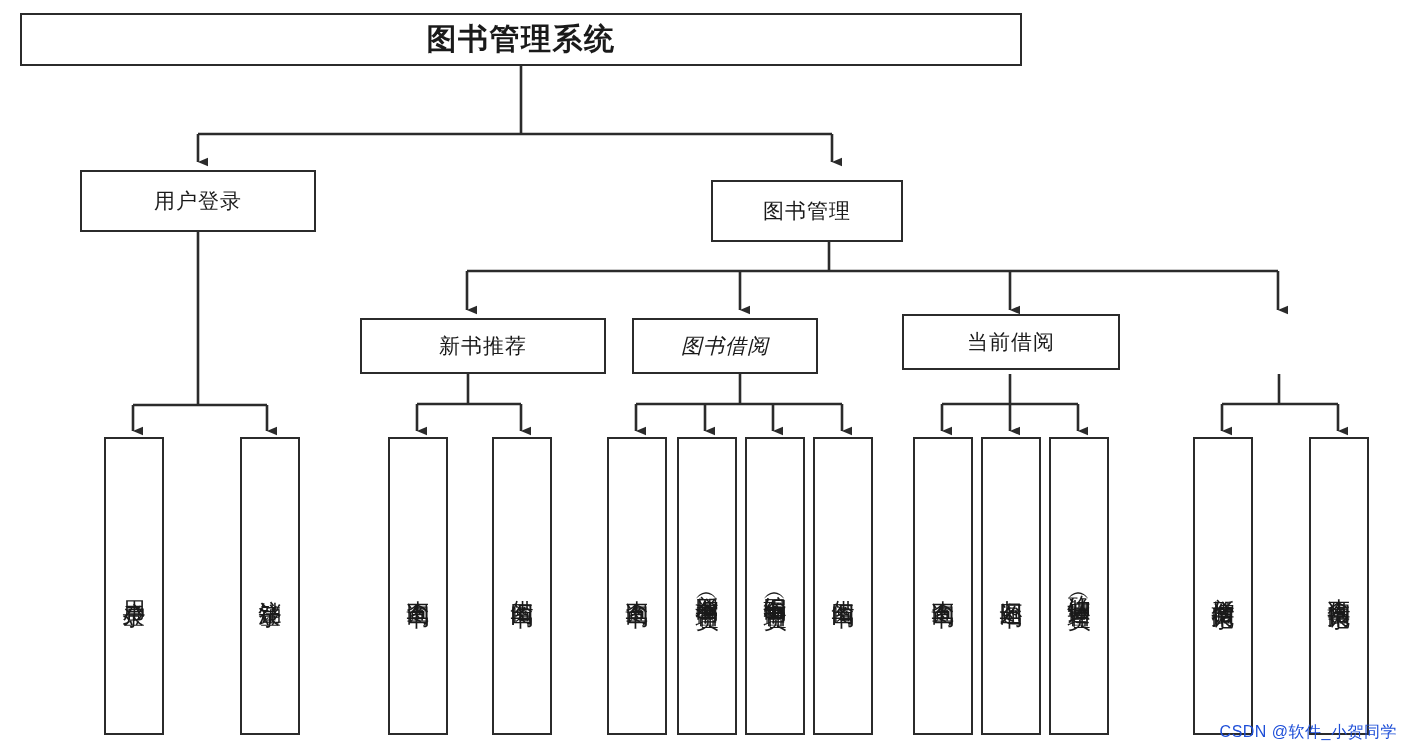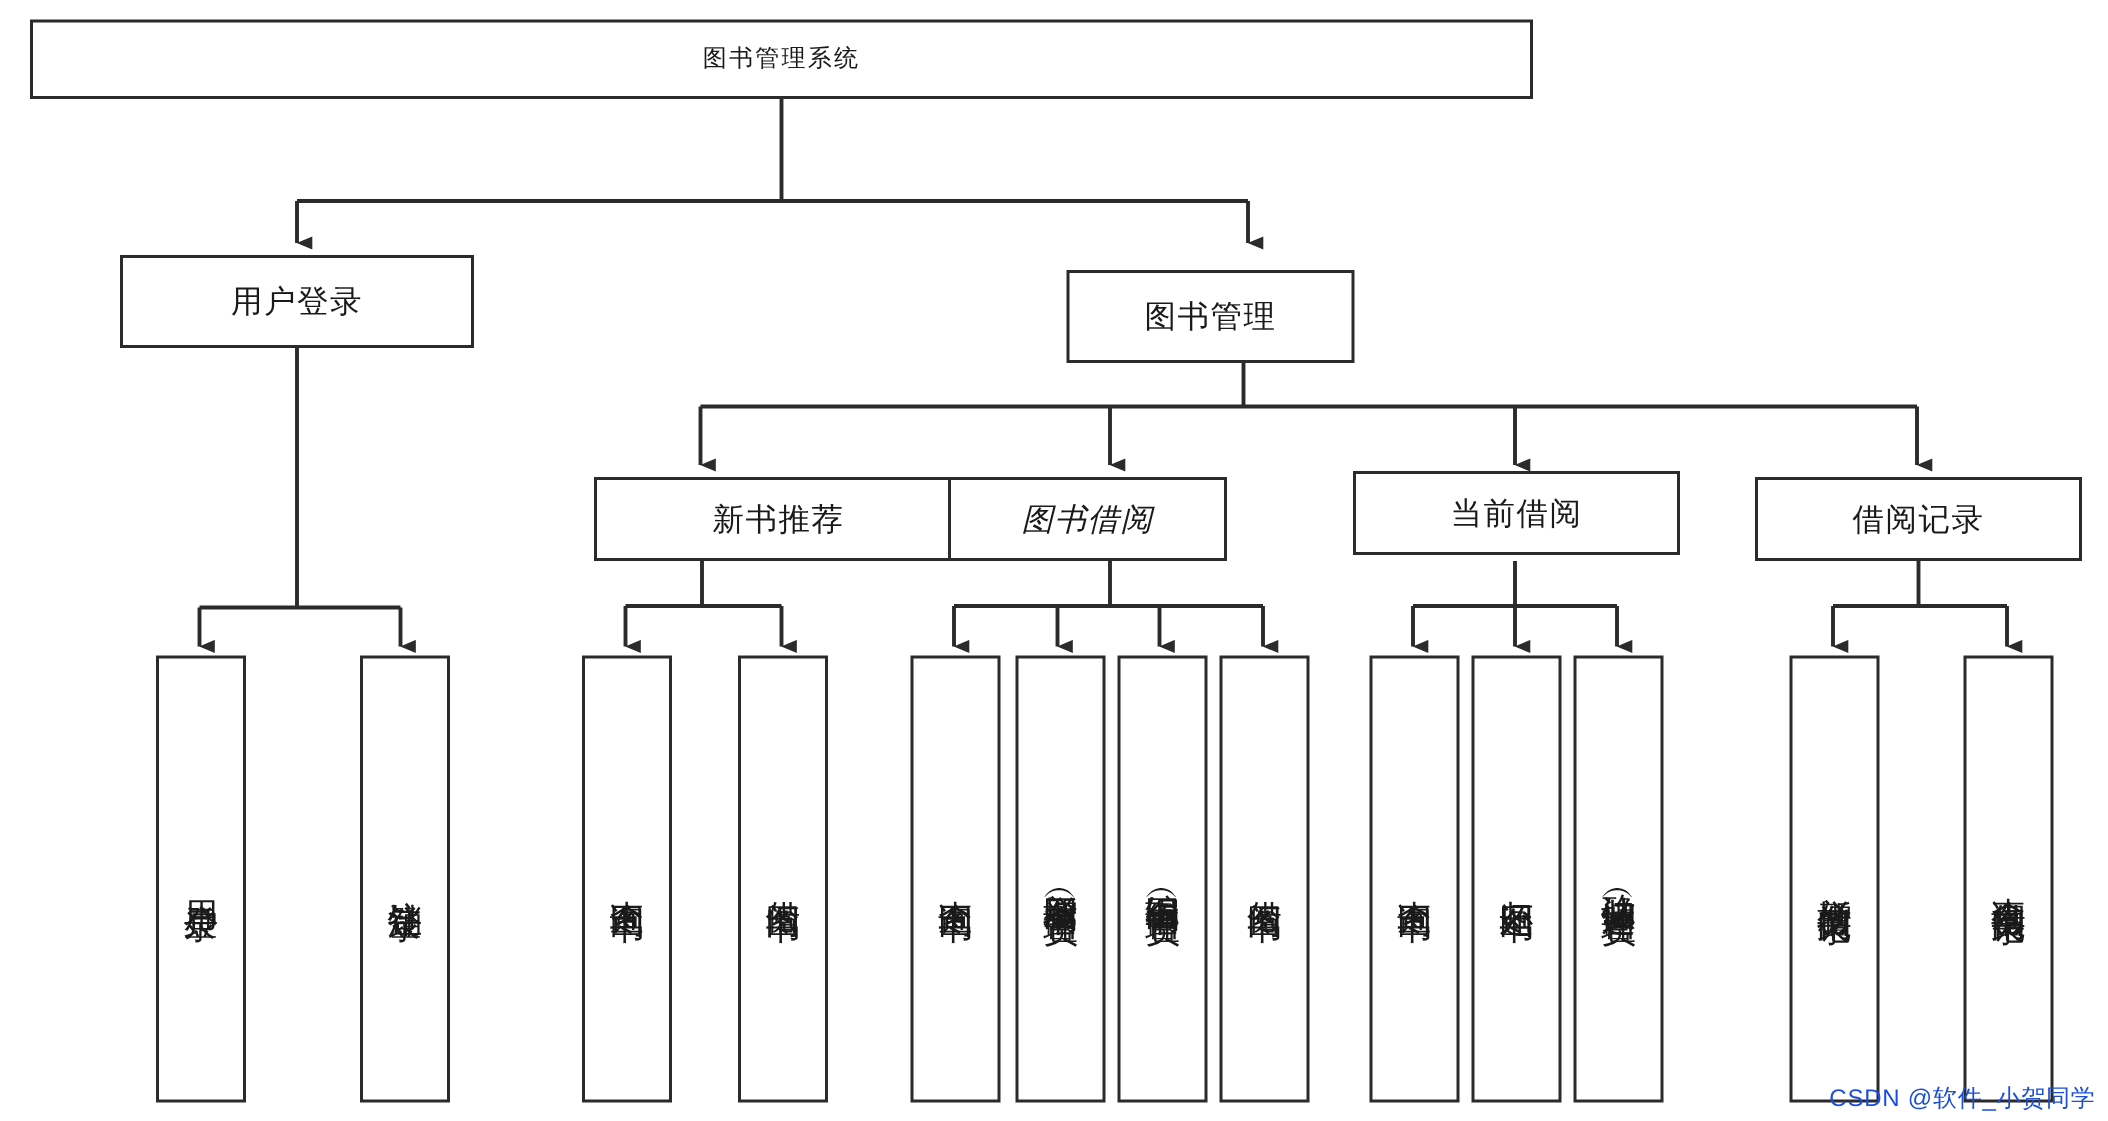--- a/index.html
+++ b/index.html
@@ -2,21 +2,21 @@
 <html><head>
 <meta charset="utf-8">
 <style>
   html,body{margin:0;padding:0;background:#ffffff;}
   body{width:1405px;height:747px;font-family:"Liberation Sans","DejaVu Sans",sans-serif;}
   #diagram-root{position:relative;width:1405px;height:747px;overflow:hidden;background:#fff;}
   svg.wires{position:absolute;left:0;top:0;width:1405px;height:747px;}
   .node{position:absolute;box-sizing:border-box;background:#ffffff;border:2.5px solid #2b2b2b;
         display:flex;align-items:center;justify-content:center;color:#1a1a1a;}
   .node.h{font-size:21px;letter-spacing:1px;}
-  .node.title{font-size:16px;letter-spacing:1.5px;}
+  .node.title{font-size:30px;letter-spacing:1.5px;font-weight:bold;}
   .node.leaf{writing-mode:vertical-rl;text-orientation:upright;font-size:23px;line-height:1.18;
              letter-spacing:2px;padding:10px 0;}
   .leaf-text{writing-mode:vertical-rl;text-orientation:upright;display:block;text-align:center;}
   .watermark{position:absolute;right:8px;bottom:4px;font-size:16px;color:#1d4ed8;
              letter-spacing:0.5px;white-space:nowrap;}
 </style>
 </head>
 <body>
 
 <div id="diagram-root">
@@ -69,24 +69,23 @@
       <path d="M1222,404 L1222,431" marker-end="url(#arw)"></path>
       <path d="M1338,404 L1338,431" marker-end="url(#arw)"></path>
     </g>
   </svg>
 
   <div class="node title" style="left:20px;top:13px;width:1002px;height:53px;">图书管理系统</div>
 
   <div class="node h" style="left:80px;top:170px;width:236px;height:62px;">用户登录</div>
   <div class="node h" style="left:711px;top:180px;width:192px;height:62px;">图书管理</div>
 
-  <div class="node h" style="left:360px;top:318px;width:246px;height:56px;margin-left:36px;">新书推荐</div>
+  <div class="node h" style="left:360px;top:318px;width:246px;height:56px;">新书推荐</div>
   <div class="node h" style="left:632px;top:318px;width:186px;height:56px;font-style:italic;">图书借阅</div>
   <div class="node h" style="left:902px;top:314px;width:218px;height:56px;">当前借阅</div>
-  <div class="node h" style="left:1170px;top:318px;width:218px;height:56px;">借阅记录</div>
 
   <div class="node leaf" style="left:104px;top:437px;width:60px;height:298px;">
     <span class="leaf-text">用户登录</span>
   </div>
   <div class="node leaf" style="left:240px;top:437px;width:60px;height:298px;">
     <span class="leaf-text">注销登录</span>
   </div>
 
   <div class="node leaf" style="left:388px;top:437px;width:60px;height:298px;">
     <span class="leaf-text">查询图书</span>

